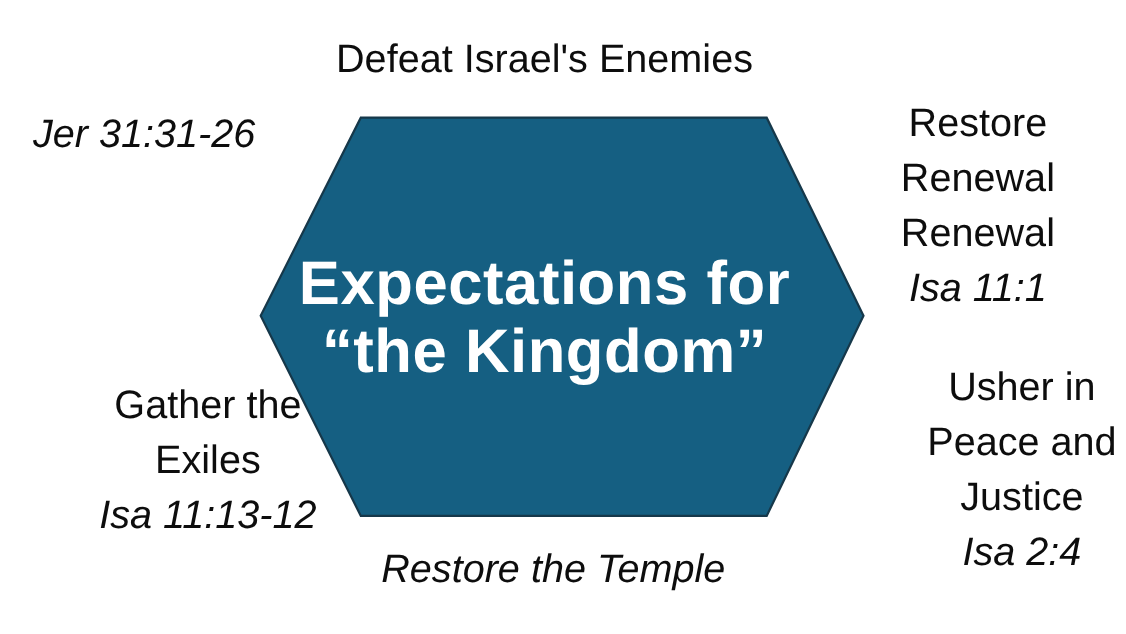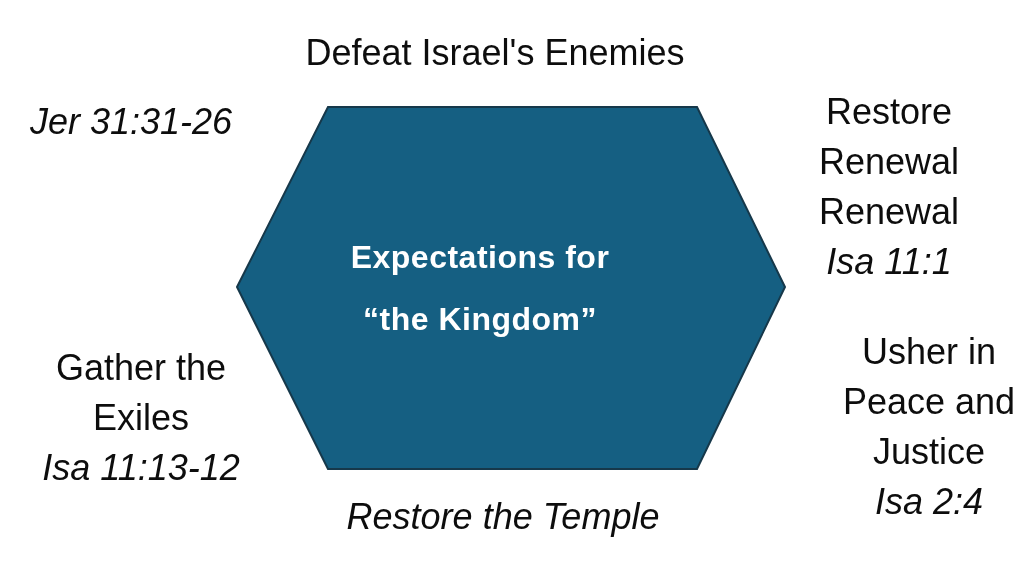--- a/index.html
+++ b/index.html
@@ -19,43 +19,43 @@
   .hex-svg {
     position: absolute;
     left: 0;
     top: 0;
     width: 1024px;
     height: 576px;
     display: block;
   }
   .hex-title {
     position: absolute;
-    left: 230px;
+    left: 245px;
     top: 226px;
     width: 500px;
     text-align: center;
     color: #ffffff;
-    font-size: 32px;
+    font-size: 56px;
     font-weight: bold;
     line-height: 62px;
     letter-spacing: 0.5px;
   }
   .label {
     position: absolute;
     text-align: center;
     font-size: 36px;
     line-height: 50px;
     color: #0d0d0d;
   }
   .label .ref {
     font-style: italic;
   }
   .label-top    { left: 240px; top: 28px;  width: 510px; }
   .label-ul     { left: 0px;   top: 97px;  width: 262px; }
-  .label-ll     { left: 0px;   top: 343px; width: 282px; }
+  .label-ll     { left: 0px;   top: 343px; width: 282px; padding-left: 48px; }
   .label-ur     { left: 768px; top: 87px;  width: 242px; }
   .label-lr     { left: 807px; top: 327px; width: 244px; }
   .label-bottom { left: 248px; top: 492px; width: 510px; font-style: italic; }
 </style>
 </head>
 <body>
 
 <div class="slide">
 
   <svg class="hex-svg" viewBox="0 0 1024 576" xmlns="http://www.w3.org/2000/svg">

